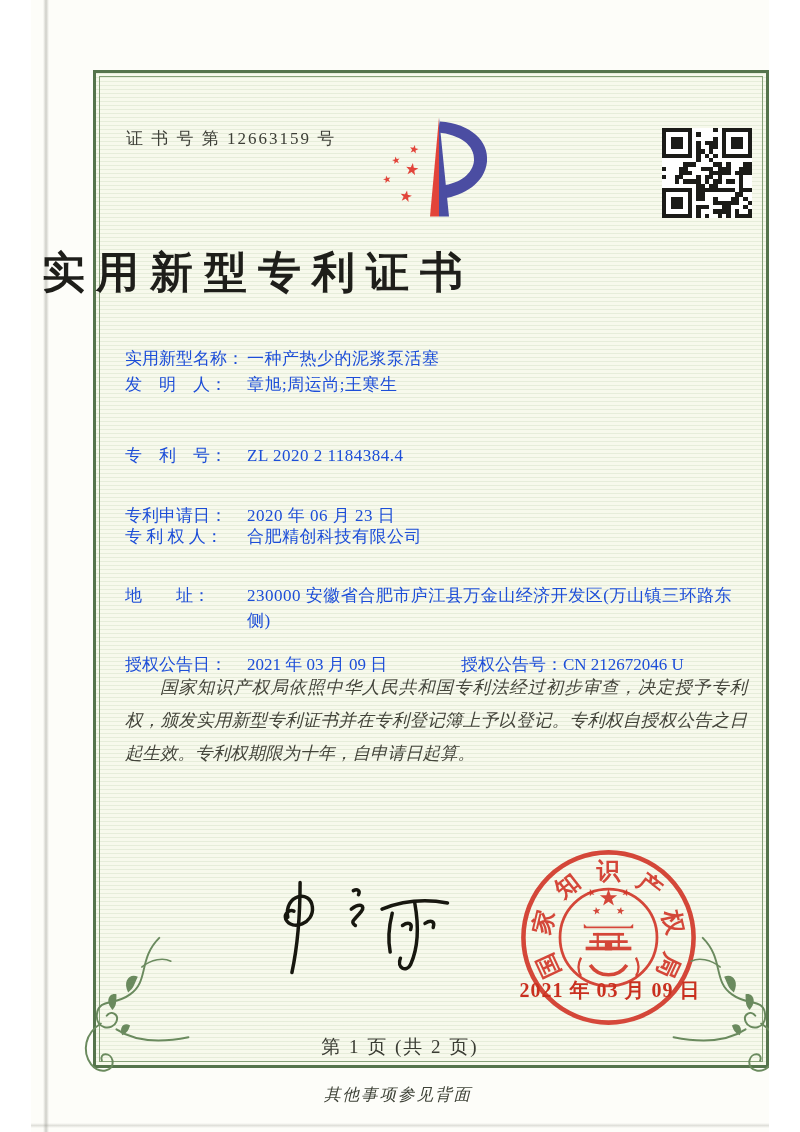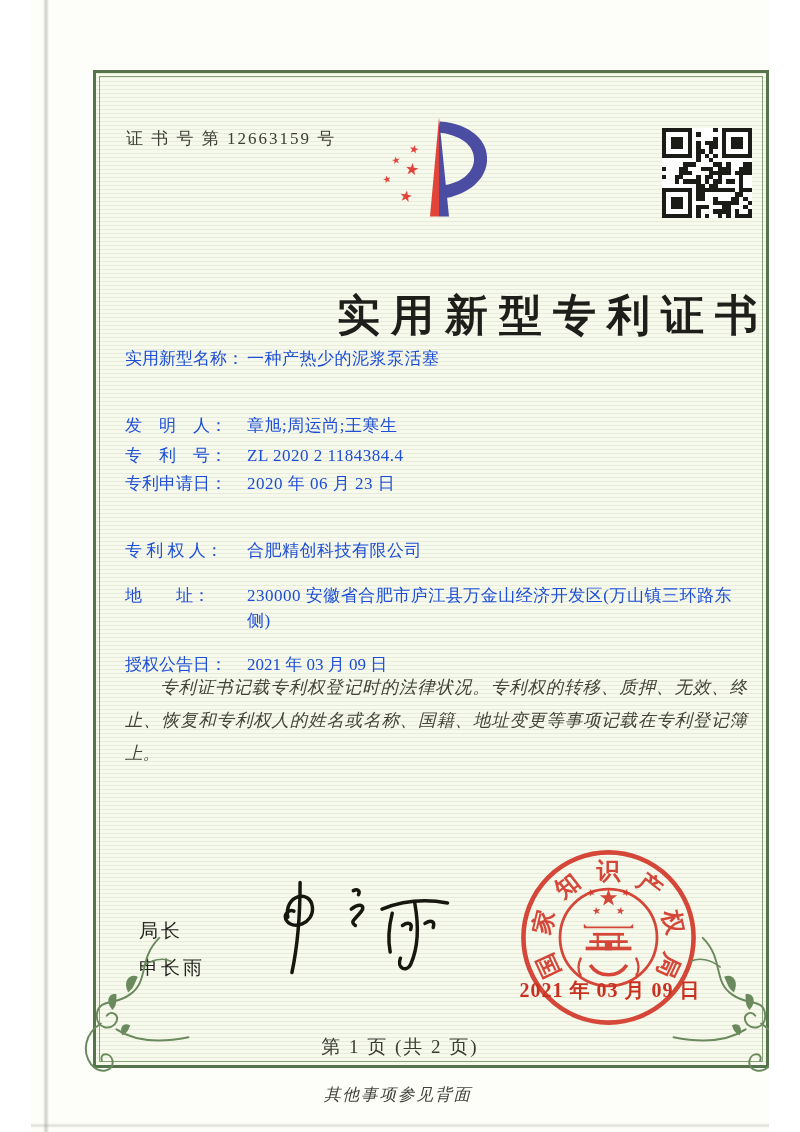--- a/index.html
+++ b/index.html
@@ -30,31 +30,30 @@
     position:absolute; left:3px; top:3px; right:3px; bottom:3px;
     border:1px solid #86a178;
   }
   .cert-number {
     position:absolute; left:95px; top:127px;
     font-size:17px; color:#3c3e36; letter-spacing:2px;
   }
   .logo { position:absolute; left:342px; top:114px; width:130px; height:108px; }
   .qr { position:absolute; left:631px; top:128px; width:90px; height:90px; }
   .title {
-    position:absolute; left:0; right:0; top:244px; text-align:right;
+    position:absolute; left:0; right:0; top:244px; text-align:left;
     font-size:43px; font-weight:700; color:#1e1e1a; letter-spacing:11px;
     text-indent:11px;
-    margin-top:43px;
   }
   .fields { position:absolute; left:94px; top:0; width:630px; }
   .frow { position:absolute; left:0; font-size:17px; color:#1d4ed8; line-height:25px; }
   .flabel { display:inline-block; width:122px; vertical-align:top; white-space:pre; }
   .fvalue { display:inline-block; width:505px; vertical-align:top; letter-spacing:0.5px; }
-  .frow.r1{top:346px}.frow.r2{top:413px}.frow.r3{top:443px}
-  .frow.r4{top:471px}.frow.r5{top:538px}.frow.r6{top:583px}.frow.r7{top:652px}
+  .frow.r1{top:346px}.frow.r2{top:372px}.frow.r3{top:443px}
+  .frow.r4{top:503px}.frow.r5{top:524px}.frow.r6{top:583px}.frow.r7{top:652px}
   .grant-no { position:absolute; left:336px; top:0; white-space:nowrap; }
   .body-text {
     position:absolute; left:94px; top:671px; width:622px;
     font-size:17.5px; line-height:33px; color:#43443a;
     text-align:justify; font-style:italic;
   }
   .body-text p { text-indent:2em; }
   .officer {
     position:absolute; left:108px; top:912px;
     font-family:"Liberation Sans", sans-serif;
@@ -258,31 +257,28 @@
       <span class="flabel">专利申请日：</span><span class="fvalue">2020 年 06 月 23 日</span>
     </div>
     <div class="frow r5">
       <span class="flabel">专 利 权 人：</span><span class="fvalue">合肥精创科技有限公司</span>
     </div>
     <div class="frow r6">
       <span class="flabel">地　　址：</span><span class="fvalue">230000 安徽省合肥市庐江县万金山经济开发区(万山镇三环路东侧)</span>
     </div>
     <div class="frow r7">
       <span class="flabel">授权公告日：</span><span>2021 年 03 月 09 日</span>
+      <span class="grant-no"><span>授权公告号：</span><span>CN 212672046 U</span></span>
     </div>
   </div>
 
   <div class="body-text">
-    <p>专利证书记载专利权登记时的法律状况。专利权的转移、质押、无效、终止、恢复和专利权人的姓名或名称、国籍、地址变更等事项记载在专利登记簿上。</p>
+    <p>国家知识产权局依照中华人民共和国专利法经过初步审查，决定授予专利权，颁发实用新型专利证书并在专利登记簿上予以登记。专利权自授权公告之日起生效。专利权期限为十年，自申请日起算。</p>
   </div>
 
-  <div class="officer">
-    <div>局长</div>
-    <div>申长雨</div>
-  </div>
 
   <svg class="signature" viewBox="0 0 210 95" fill="none" stroke="#17170f" stroke-width="3.4" stroke-linecap="round">
     <path d="M34,38 C30,16 56,10 58,28 C60,44 38,52 32,40 C30,34 36,30 40,32"></path>
     <path d="M46,4 C46,30 44,64 38,92"></path>
     <path d="M96,30 C104,24 110,26 106,32 C100,40 94,42 100,46"></path>
     <path d="M98,12 C102,10 105,12 103,16"></path>
     <path d="M126,30 C146,22 168,20 190,24"></path>
     <path d="M136,34 C132,50 132,62 134,72"></path>
     <path d="M158,24 C162,46 162,66 154,84 C150,92 140,88 144,78"></path>
     <path d="M146,46 C152,42 156,44 154,50"></path>

